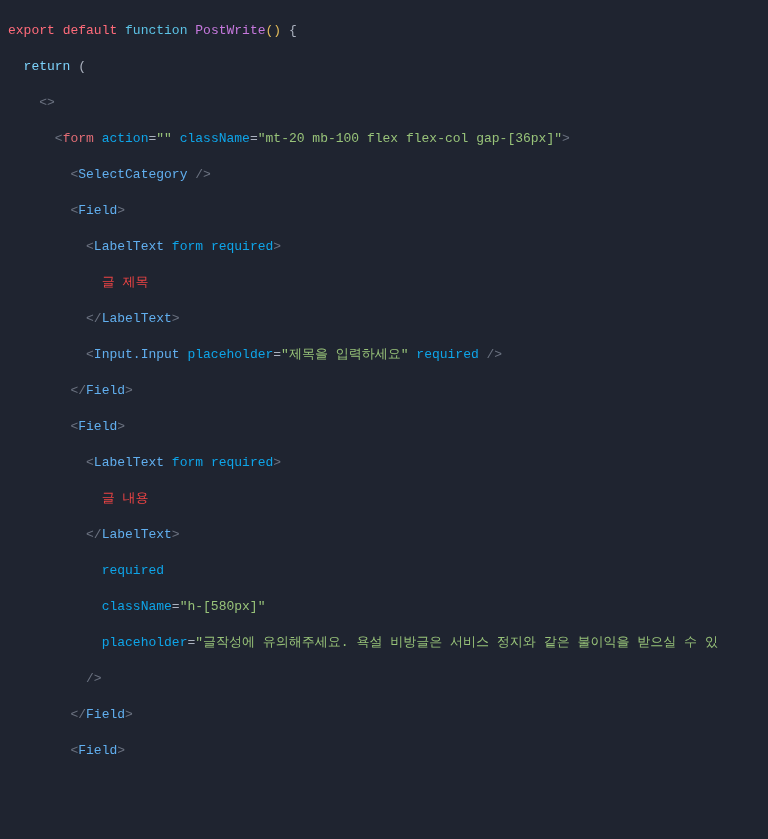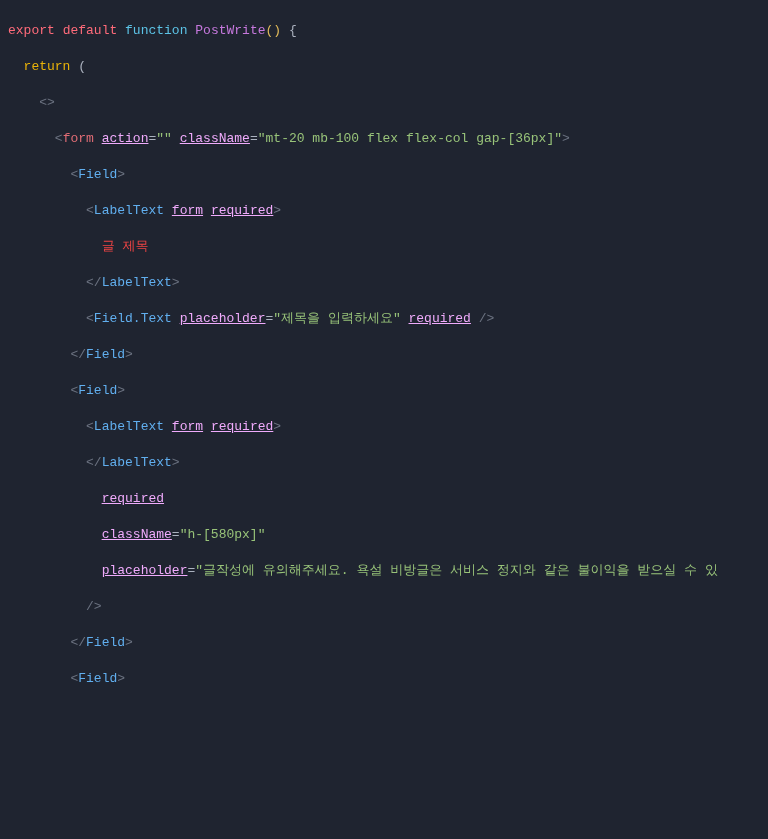--- a/index.html
+++ b/index.html
@@ -21,48 +21,50 @@
     .code-container {
       white-space: pre;
       padding-left: 8px;
     }
     .line {
       display: block;
       min-height: 18px;
     }
     .kw-export { color: #ff6b7a; }
     .kw-func { color: #5cc3e6; }
-    .kw-return { color: #eab308; }
+    .kw-return { color: #7dd3fc; }
     .fn-name { color: #c678dd; }
     .punct { color: #abb2bf; }
     .paren { color: #e1ba5a; }
     .tag-bracket { color: #6b7280; }
     .tag-name { color: #e06c75; }
     .comp-name { color: #61afef; }
-    .attr-name { color: #f0abfc; text-decoration: underline; }
+    .attr-name { color: #0ea5e9; }
     .attr-eq { color: #abb2bf; }
     .string { color: #98c379; }
     .text-content { color: #ef4444; }
   </style>
 </head>
 <body>
 
 <div class="code-container">
 <span class="line"><span class="kw-export">export</span> <span class="kw-export">default</span> <span class="kw-func">function</span> <span class="fn-name">PostWrite</span><span class="paren">()</span><span class="punct"> {</span></span>
 <span class="line">  <span class="kw-return">return</span><span class="punct"> (</span></span>
 <span class="line">    <span class="tag-bracket">&lt;&gt;</span></span>
 <span class="line">      <span class="tag-bracket">&lt;</span><span class="tag-name">form</span> <span class="attr-name">action</span><span class="attr-eq">=</span><span class="string">""</span> <span class="attr-name">className</span><span class="attr-eq">=</span><span class="string">"mt-20 mb-100 flex flex-col gap-[36px]"</span><span class="tag-bracket">&gt;</span></span>
+<span class="line">        <span class="tag-bracket">&lt;</span><span class="comp-name">SelectCategory</span> <span class="tag-bracket">/&gt;</span></span>
 <span class="line">        <span class="tag-bracket">&lt;</span><span class="comp-name">Field</span><span class="tag-bracket">&gt;</span></span>
 <span class="line">          <span class="tag-bracket">&lt;</span><span class="comp-name">LabelText</span> <span class="attr-name">form</span> <span class="attr-name">required</span><span class="tag-bracket">&gt;</span></span>
 <span class="line">            <span class="text-content">글 제목</span></span>
 <span class="line">          <span class="tag-bracket">&lt;/</span><span class="comp-name">LabelText</span><span class="tag-bracket">&gt;</span></span>
-<span class="line">          <span class="tag-bracket">&lt;</span><span class="comp-name">Field.Text</span> <span class="attr-name">placeholder</span><span class="attr-eq">=</span><span class="string">"제목을 입력하세요"</span> <span class="attr-name">required</span> <span class="tag-bracket">/&gt;</span></span>
+<span class="line">          <span class="tag-bracket">&lt;</span><span class="comp-name">Input.Input</span> <span class="attr-name">placeholder</span><span class="attr-eq">=</span><span class="string">"제목을 입력하세요"</span> <span class="attr-name">required</span> <span class="tag-bracket">/&gt;</span></span>
 <span class="line">        <span class="tag-bracket">&lt;/</span><span class="comp-name">Field</span><span class="tag-bracket">&gt;</span></span>
 <span class="line">        <span class="tag-bracket">&lt;</span><span class="comp-name">Field</span><span class="tag-bracket">&gt;</span></span>
 <span class="line">          <span class="tag-bracket">&lt;</span><span class="comp-name">LabelText</span> <span class="attr-name">form</span> <span class="attr-name">required</span><span class="tag-bracket">&gt;</span></span>
+<span class="line">            <span class="text-content">글 내용</span></span>
 <span class="line">          <span class="tag-bracket">&lt;/</span><span class="comp-name">LabelText</span><span class="tag-bracket">&gt;</span></span>
 <span class="line">            <span class="attr-name">required</span></span>
 <span class="line">            <span class="attr-name">className</span><span class="attr-eq">=</span><span class="string">"h-[580px]"</span></span>
 <span class="line">            <span class="attr-name">placeholder</span><span class="attr-eq">=</span><span class="string">"글작성에 유의해주세요. 욕설 비방글은 서비스 정지와 같은 불이익을 받으실 수 있</span></span>
 <span class="line">          <span class="tag-bracket">/&gt;</span></span>
 <span class="line">        <span class="tag-bracket">&lt;/</span><span class="comp-name">Field</span><span class="tag-bracket">&gt;</span></span>
 <span class="line">        <span class="tag-bracket">&lt;</span><span class="comp-name">Field</span><span class="tag-bracket">&gt;</span></span>
 
 
 

